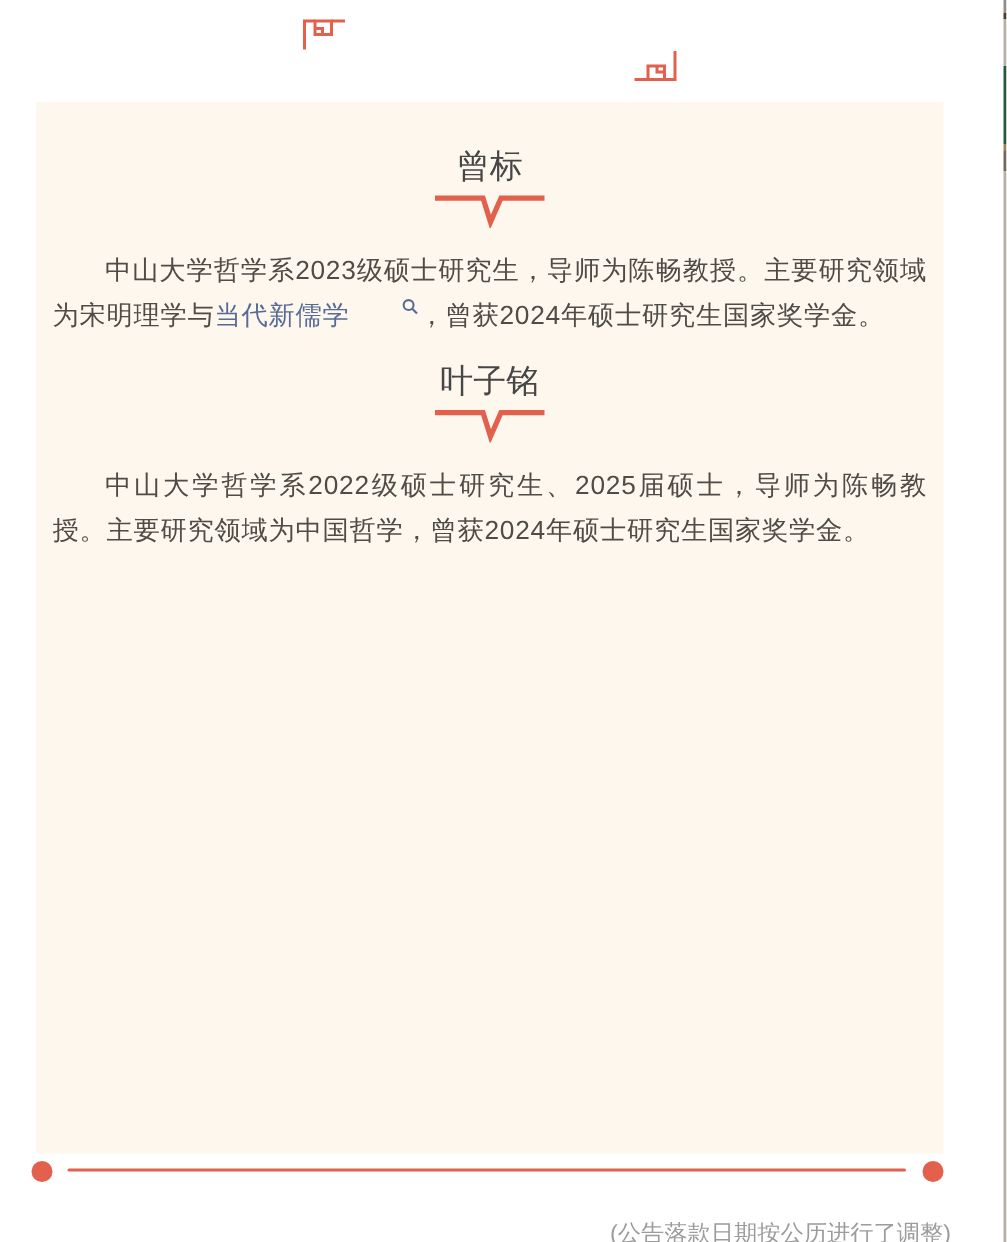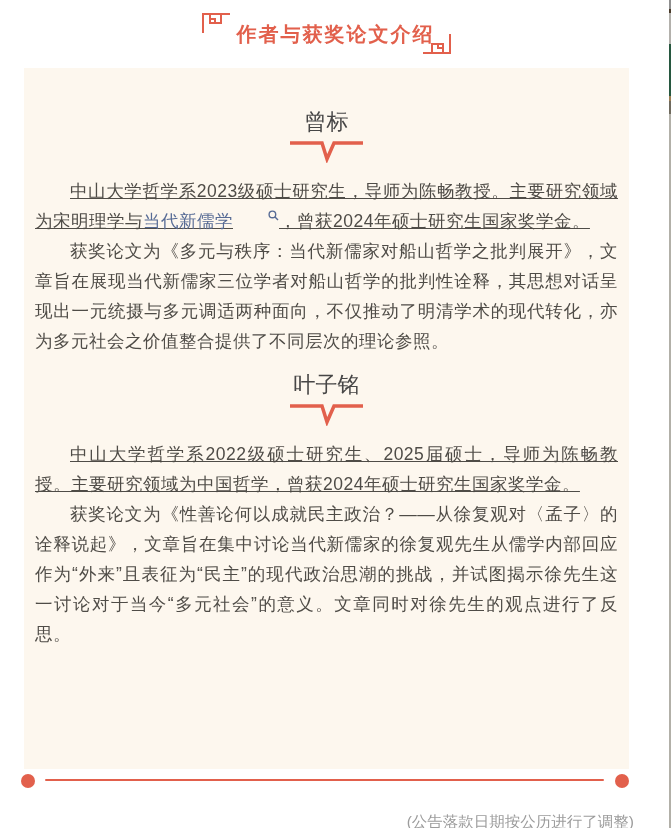--- a/index.html
+++ b/index.html
@@ -15,36 +15,36 @@
     text-align:center;font-size:20px;font-weight:bold;letter-spacing:2px;
     color:var(--accent,#e2604c);
   }
   .orn{position:absolute;}
   .orn-tl{left:201px;top:7px;}
   .orn-br{left:422px;top:33px;transform:rotate(180deg);}
   .accent-stroke{stroke:var(--accent,#e2604c);fill:none;stroke-width:2;}
   
   .card{
     position:absolute;left:24px;top:68px;width:605px;height:701px;
-    box-sizing:border-box;padding:36px 11px 0;
+    box-sizing:border-box;padding:25px 11px 0;
     background:var(--card-background,#fdf7ee);
   }
   .author-name{
     margin:0;text-align:center;font-size:22px;line-height:28px;
     font-weight:400;color:#474646;
   }
   .author-name.first{margin-top:4px;}
   .author-name.second{margin-top:15px;}
   .name-deco{display:block;margin:3px auto 0;}
   .deco-stroke{stroke:var(--accent,#e2604c);fill:none;stroke-width:3.5;}
   .para{
     margin:0;font-size:17.5px;line-height:30px;letter-spacing:.5px;
     text-align:justify;text-indent:2em;color:var(--body-text,#4f4c47);
   }
-  .para.bio{margin-top:13px;text-decoration:underline;}
+  .para.bio{margin-top:13px;}
   .term-link{color:var(--link,#576b95);text-decoration:none;cursor:pointer;}
   .search-sup{display:inline-block;vertical-align:6px;line-height:0;}
   
   .divider-line{
     position:absolute;top:779px;left:45px;width:559px;height:2px;
     border-radius:1px;background:var(--accent,#e2604c);
   }
   .divider-dot{
     position:absolute;top:774px;width:14px;height:14px;border-radius:50%;
     background:var(--accent,#e2604c);
@@ -71,50 +71,47 @@
 </head>
 <body>
 
 <div class="header">
   <svg class="orn orn-tl" width="30" height="27" viewBox="0 0 30 27">
     <path class="accent-stroke" d="M2,26 V7 H9"></path>
     <path class="accent-stroke" d="M9,16 V7 H20 V16 Z"></path>
     <path class="accent-stroke" d="M9,12 H14 V16"></path>
     <path class="accent-stroke" d="M20,7 H29"></path>
   </svg>
-  <h1 class="page-title">作者与获奖论文介绍</h1>
   <svg class="orn orn-br" width="30" height="27" viewBox="0 0 30 27">
     <path class="accent-stroke" d="M2,26 V7 H9"></path>
     <path class="accent-stroke" d="M9,16 V7 H20 V16 Z"></path>
     <path class="accent-stroke" d="M9,12 H14 V16"></path>
     <path class="accent-stroke" d="M20,7 H29"></path>
   </svg>
 </div>
 
 <div class="card">
 
   <section>
     <h2 class="author-name first">曾标</h2>
     <svg class="name-deco" width="76" height="24" viewBox="0 0 76 24">
       <path class="deco-stroke" d="M1,4 H33 L38,20 L45,4 H74"></path>
     </svg>
     <p class="para bio"><span>中山大学哲学系2023级硕士研究生，导师为陈畅教授。主要研究领域为宋明理学与</span><a class="term-link"><span>当代新儒学</span><sup class="search-sup"><svg width="11" height="11" viewBox="0 0 11 11">
               <circle cx="4.4" cy="4.4" r="3.3" fill="none" stroke="#576b95" stroke-width="1.4"></circle>
               <line x1="7" y1="7" x2="10" y2="10" stroke="#576b95" stroke-width="1.4"></line>
             </svg></sup></a><span>，曾获2024年硕士研究生国家奖学金。</span></p>
-    <p class="para">获奖论文为《多元与秩序：当代新儒家对船山哲学之批判展开》，文章旨在展现当代新儒家三位学者对船山哲学的批判性诠释，其思想对话呈现出一元统摄与多元调适两种面向，不仅推动了明清学术的现代转化，亦为多元社会之价值整合提供了不同层次的理论参照。</p>
   </section>
 
   <section>
     <h2 class="author-name second">叶子铭</h2>
     <svg class="name-deco" width="76" height="24" viewBox="0 0 76 24">
       <path class="deco-stroke" d="M1,4 H33 L38,20 L45,4 H74"></path>
     </svg>
     <p class="para bio">中山大学哲学系2022级硕士研究生、2025届硕士，导师为陈畅教授。主要研究领域为中国哲学，曾获2024年硕士研究生国家奖学金。</p>
-    <p class="para">获奖论文为《性善论何以成就民主政治？——从徐复观对〈孟子〉的诠释说起》，文章旨在集中讨论当代新儒家的徐复观先生从儒学内部回应作为“外来”且表征为“民主”的现代政治思潮的挑战，并试图揭示徐先生这一讨论对于当今“多元社会”的意义。文章同时对徐先生的观点进行了反思。</p>
   </section>
 
 </div>
 
 <span class="divider-dot dot-left"></span>
 <div class="divider-line"></div>
 <span class="divider-dot dot-right"></span>
 
 <p class="footer-note">(公告落款日期按公历进行了调整)</p>
 

